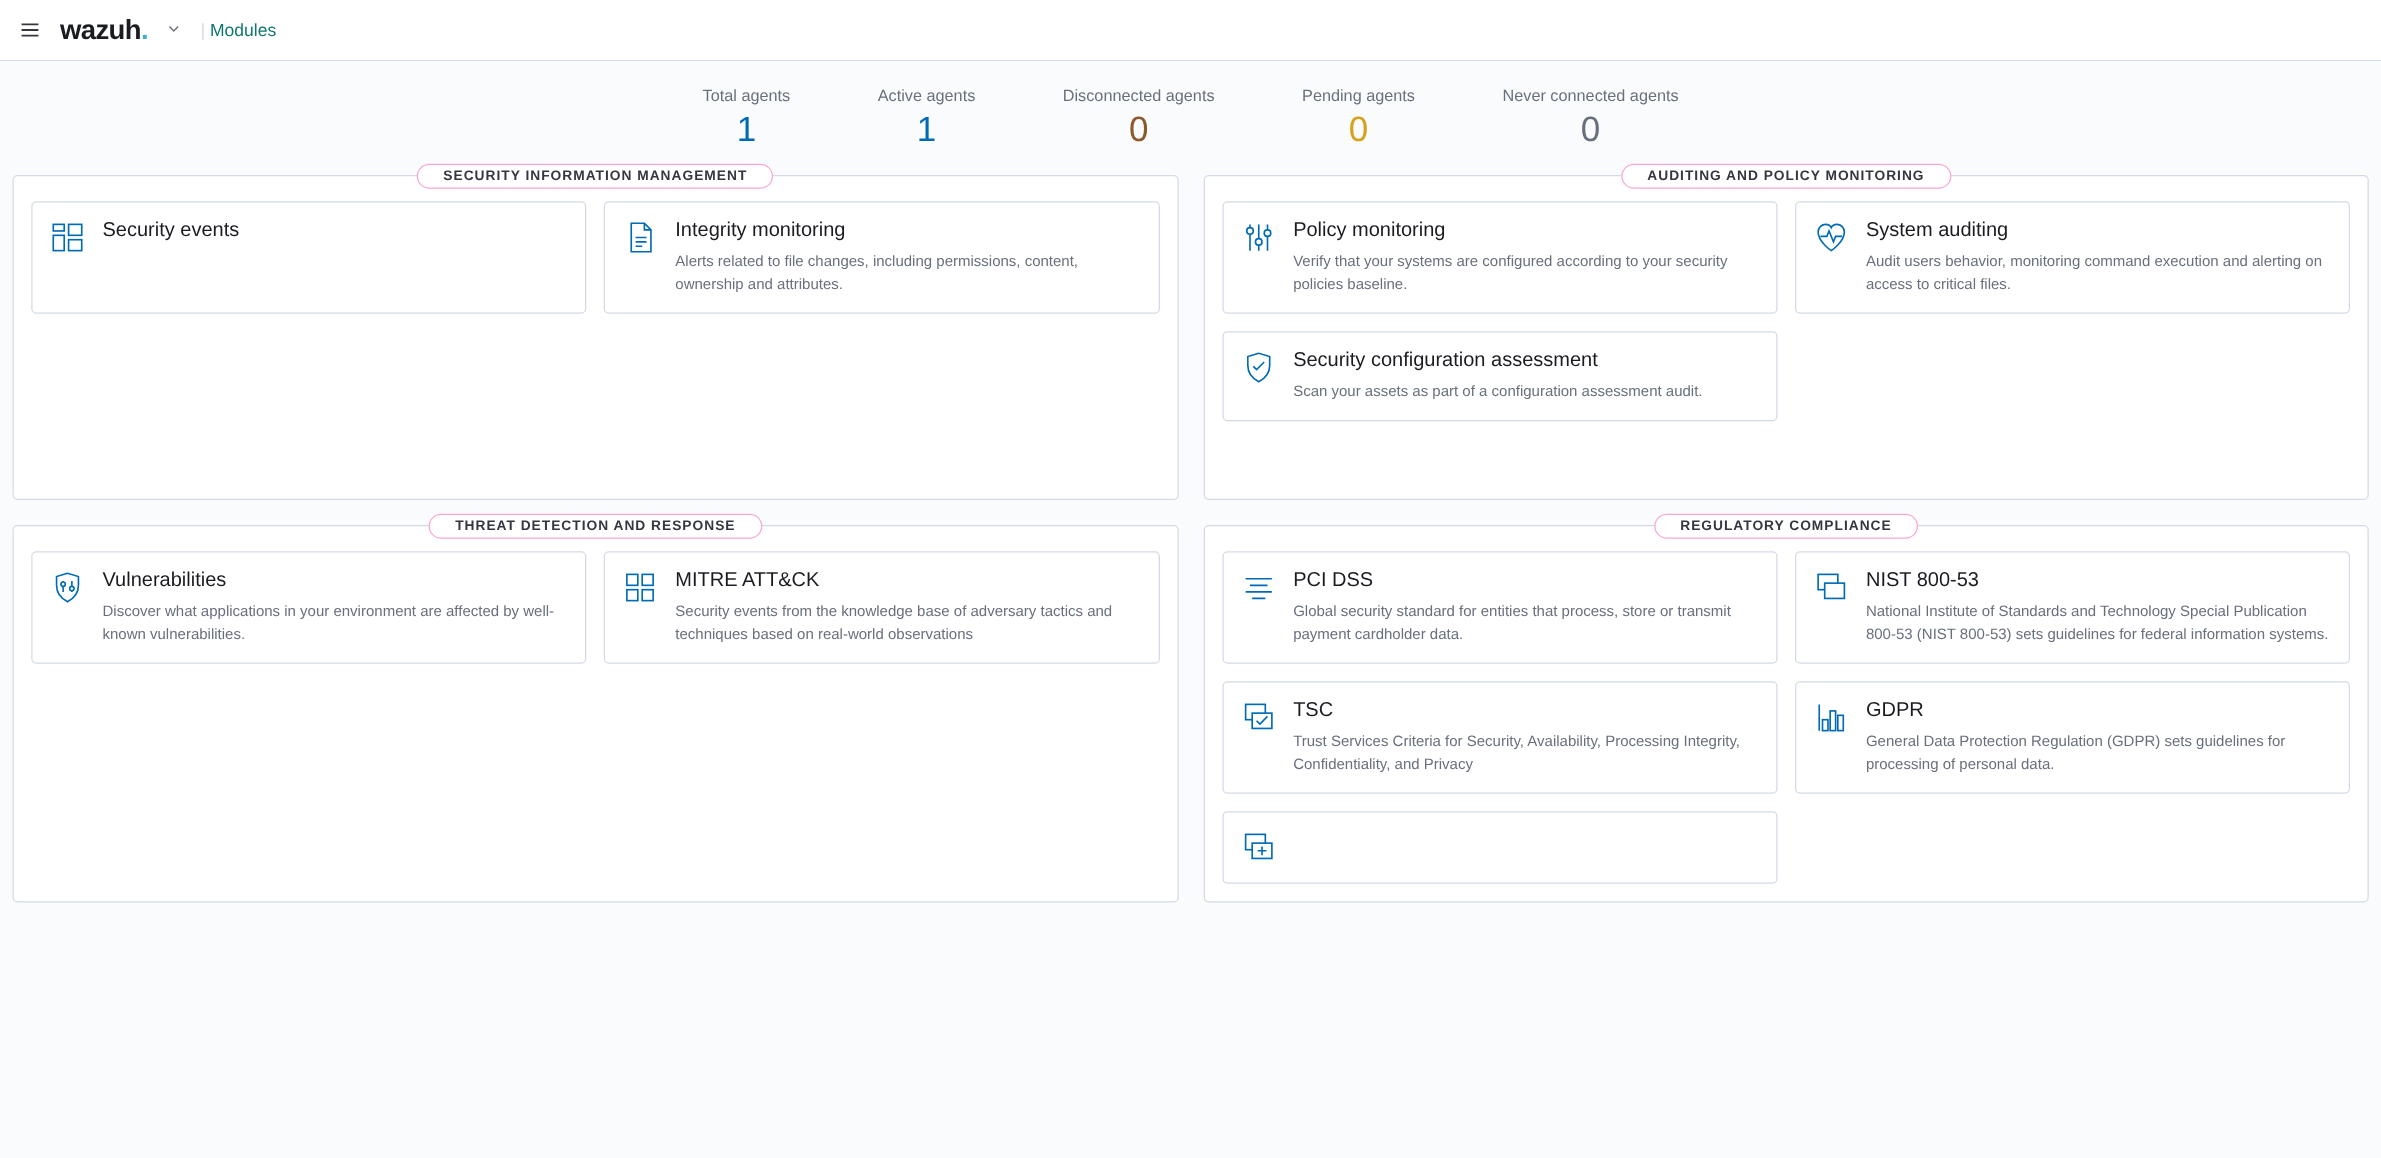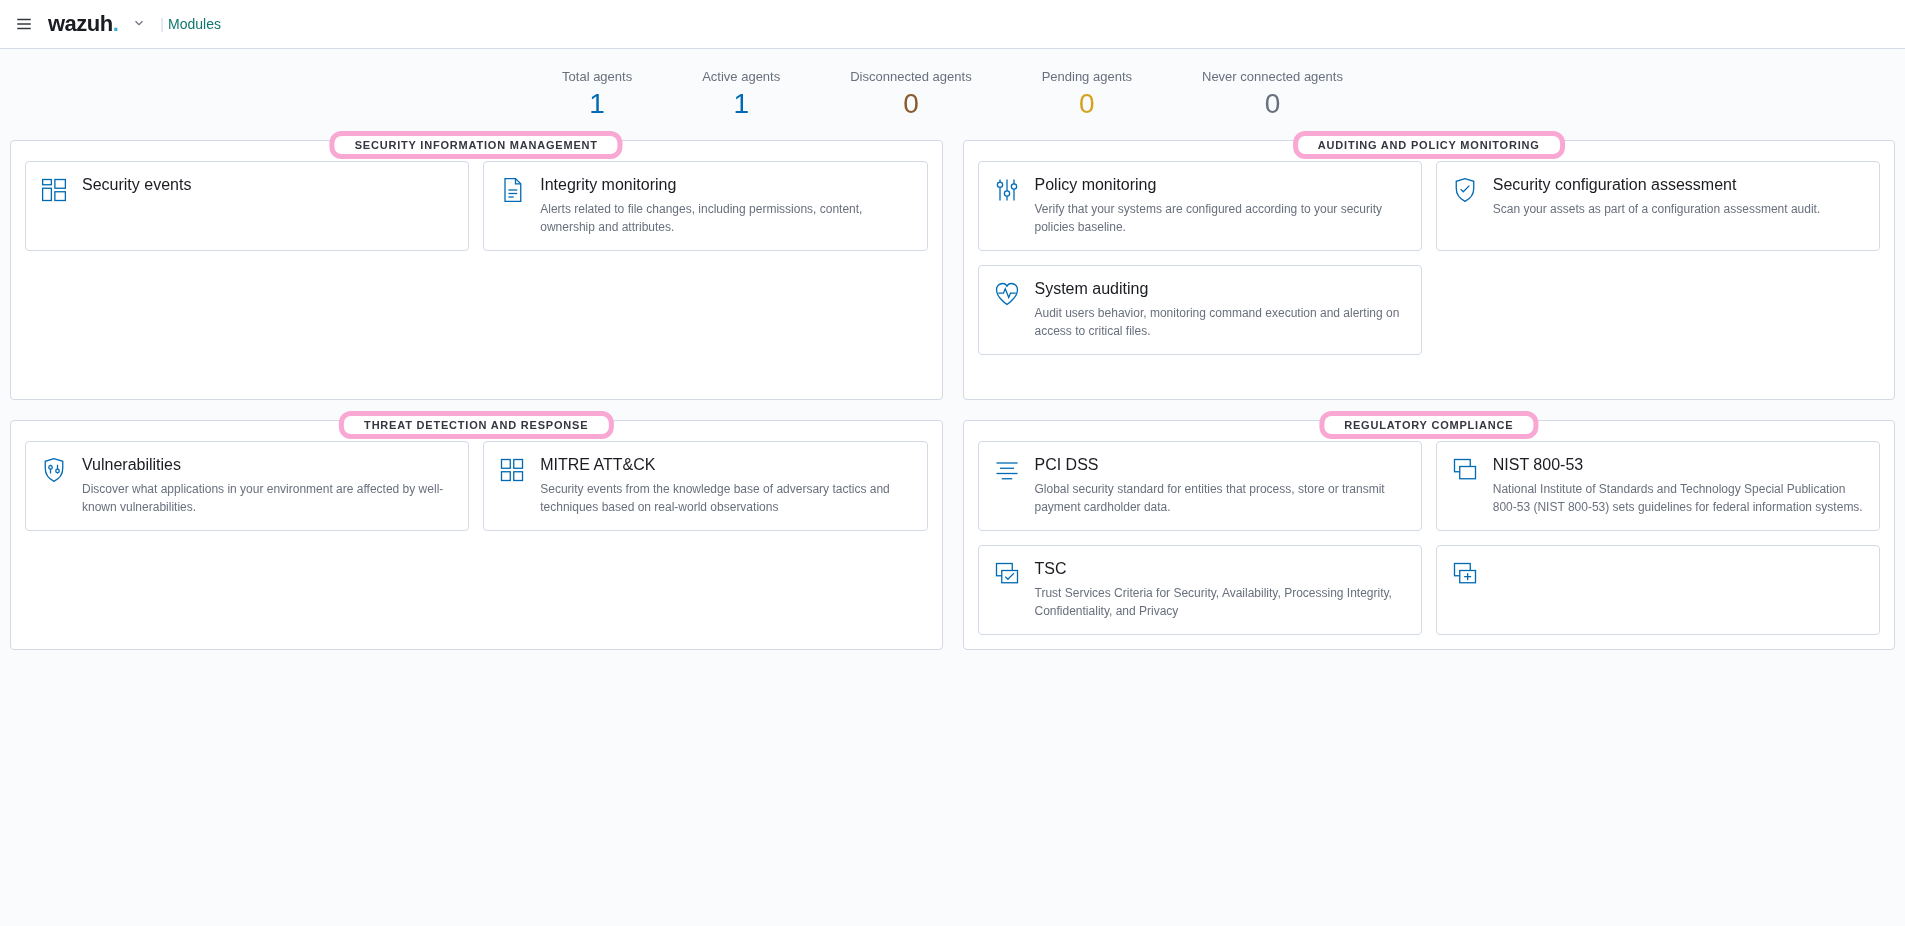--- a/index.html
+++ b/index.html
@@ -95,21 +95,21 @@
       border-radius: 4px;
       position: relative;
       padding: 20px 14px 14px;
     }
     .section-title {
       position: absolute;
       top: -10px;
       left: 50%;
       transform: translateX(-50%);
       background: #fff;
-      border: 5px solid #f9a8d4;
+      border: 1px solid #f9a8d4;
       border-radius: 12px;
       padding: 3px 20px;
       font-size: 11px;
       font-weight: 600;
       letter-spacing: 0.8px;
       color: #343741;
       white-space: nowrap;
     }
     .cards-grid {
       display: grid;
@@ -247,39 +247,39 @@
             </svg>
           </div>
           <div class="card-body">
             <div class="card-title">Policy monitoring</div>
             <div class="card-desc">Verify that your systems are configured according to your security policies baseline.</div>
           </div>
         </div>
         <div class="card">
           <div class="card-icon">
             <svg viewBox="0 0 32 32" fill="none" stroke="#006bb4" stroke-width="1.5">
+              <path d="M16 28C16 28 4 20 4 11C4 7 7 4 11 4C13 4 15 5 16 7C17 5 19 4 21 4C25 4 28 7 28 11C28 20 16 28 16 28Z"></path>
+              <polyline points="6,15 12,15 14,10 18,20 20,15 26,15"></polyline>
+            </svg>
+          </div>
+          <div class="card-body">
+            <div class="card-title">System auditing</div>
+            <div class="card-desc">Audit users behavior, monitoring command execution and alerting on access to critical files.</div>
+          </div>
+        </div>
+        <div class="card">
+          <div class="card-icon">
+            <svg viewBox="0 0 32 32" fill="none" stroke="#006bb4" stroke-width="1.5">
               <path d="M16 3L6 6v8c0 7 4 12 10 15 6-3 10-8 10-15V6L16 3z"></path>
               <polyline points="11,15 14,18 21,11"></polyline>
             </svg>
           </div>
           <div class="card-body">
             <div class="card-title">Security configuration assessment</div>
             <div class="card-desc">Scan your assets as part of a configuration assessment audit.</div>
-          </div>
-        </div>
-        <div class="card">
-          <div class="card-icon">
-            <svg viewBox="0 0 32 32" fill="none" stroke="#006bb4" stroke-width="1.5">
-              <path d="M16 28C16 28 4 20 4 11C4 7 7 4 11 4C13 4 15 5 16 7C17 5 19 4 21 4C25 4 28 7 28 11C28 20 16 28 16 28Z"></path>
-              <polyline points="6,15 12,15 14,10 18,20 20,15 26,15"></polyline>
-            </svg>
-          </div>
-          <div class="card-body">
-            <div class="card-title">System auditing</div>
-            <div class="card-desc">Audit users behavior, monitoring command execution and alerting on access to critical files.</div>
           </div>
         </div>
       </div>
     </div>
   </div>
 
   <div class="sections-row">
     <div class="section">
       <div class="section-title">THREAT DETECTION AND RESPONSE</div>
       <div class="cards-grid">
@@ -353,20 +353,34 @@
             </svg>
           </div>
           <div class="card-body">
             <div class="card-title">TSC</div>
             <div class="card-desc">Trust Services Criteria for Security, Availability, Processing Integrity, Confidentiality, and Privacy</div>
           </div>
         </div>
         <div class="card">
           <div class="card-icon">
             <svg viewBox="0 0 32 32" fill="none" stroke="#006bb4" stroke-width="1.5">
+              <line x1="5" y1="4" x2="5" y2="28"></line>
+              <rect x="8" y="18" width="5" height="10"></rect>
+              <rect x="15" y="10" width="5" height="18"></rect>
+              <rect x="22" y="14" width="5" height="14"></rect>
+            </svg>
+          </div>
+          <div class="card-body">
+            <div class="card-title">GDPR</div>
+            <div class="card-desc">General Data Protection Regulation (GDPR) sets guidelines for processing of personal data.</div>
+          </div>
+        </div>
+        <div class="card">
+          <div class="card-icon">
+            <svg viewBox="0 0 32 32" fill="none" stroke="#006bb4" stroke-width="1.5">
               <rect x="4" y="4" width="18" height="14"></rect>
               <rect x="10" y="12" width="18" height="14" fill="#fff"></rect>
               <line x1="19" y1="15" x2="19" y2="23"></line>
               <line x1="15" y1="19" x2="23" y2="19"></line>
             </svg>
           </div>
         </div>
       </div>
     </div>
   </div>

